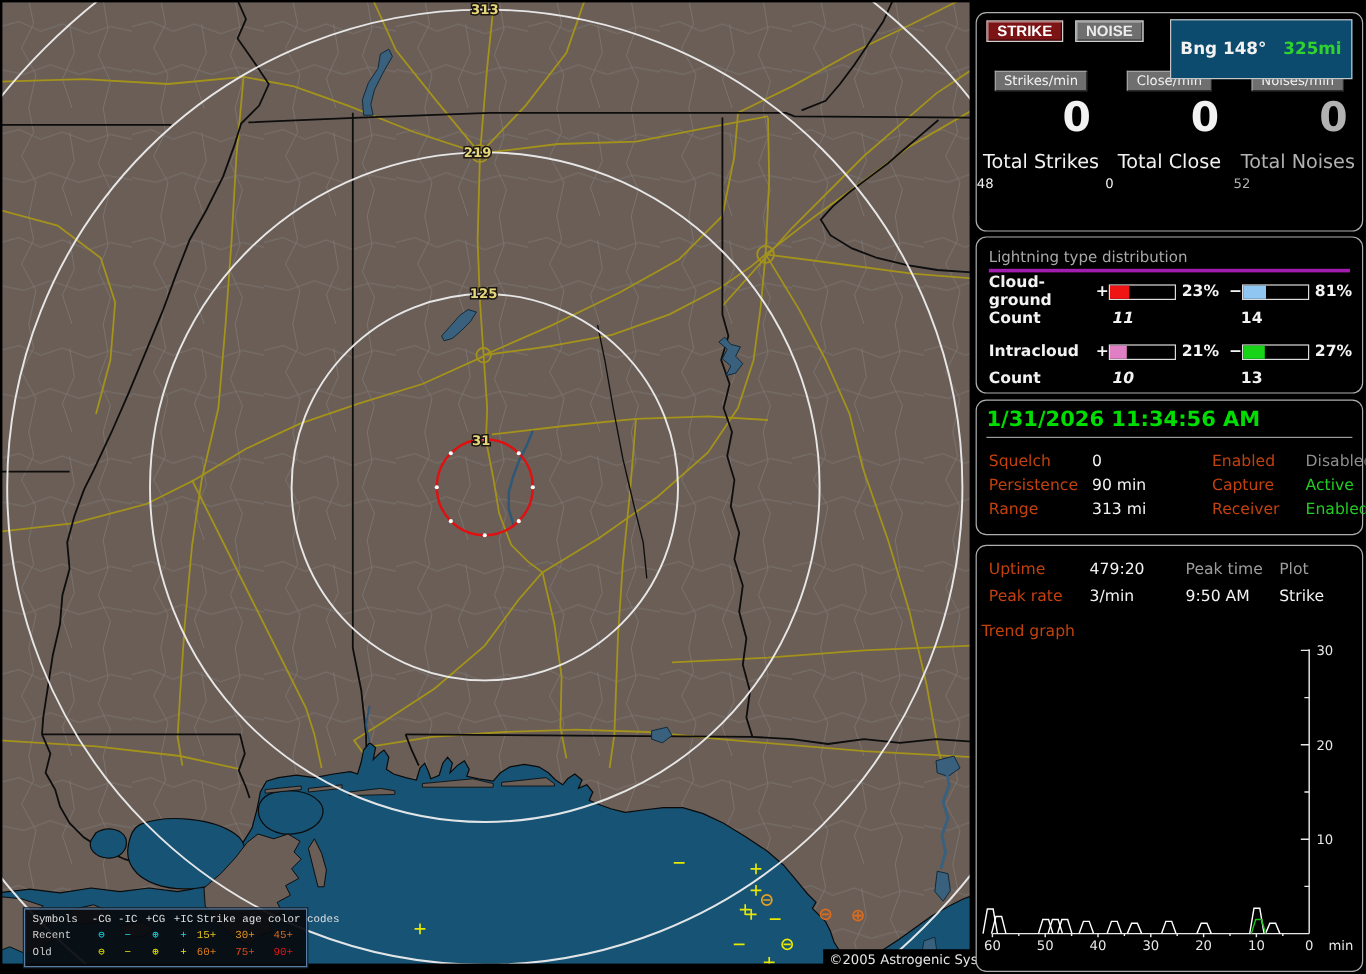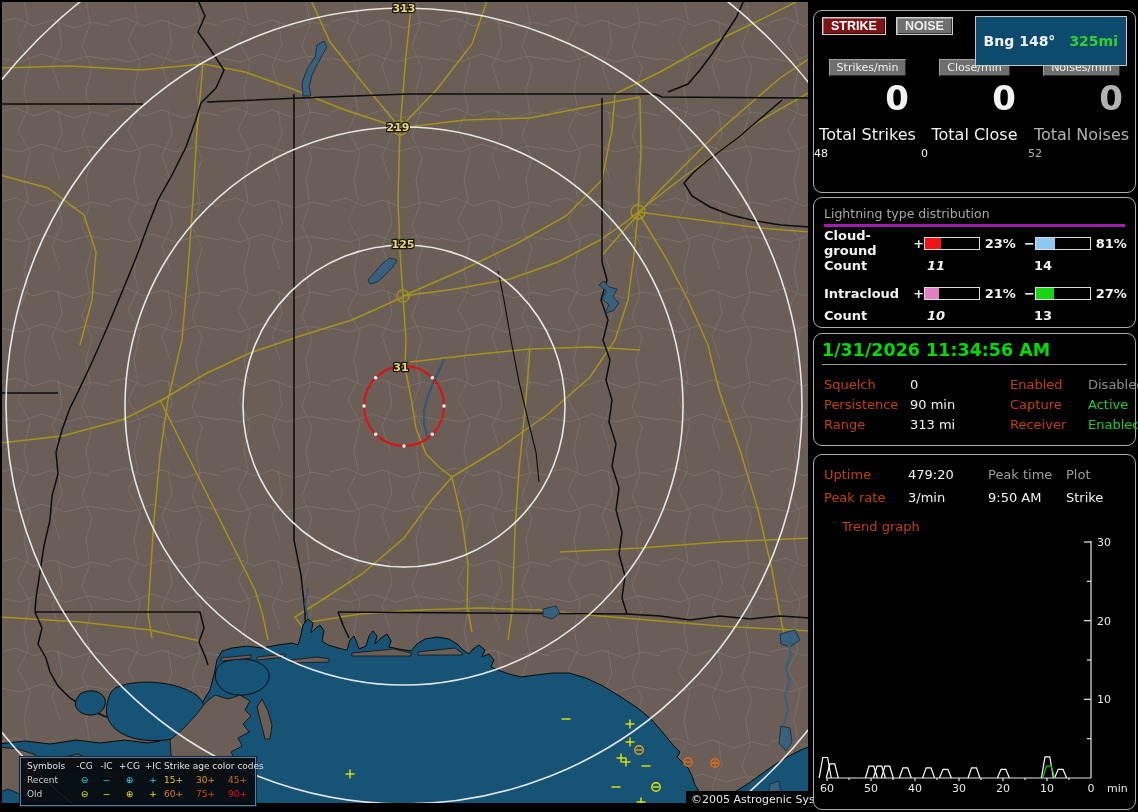--- a/index.html
+++ b/index.html
@@ -3,21 +3,21 @@
 <meta charset="utf-8">
 <style>
   html,body{margin:0;padding:0;background:#000;width:1138px;height:812px;overflow:hidden;
     font-family:"DejaVu Sans","Liberation Sans",sans-serif;}
   #stage{position:relative;width:1138px;height:812px;background:#000;}
   #map-wrap{position:absolute;left:0;top:0;width:810px;height:812px;}
   #map-svg{display:block}
   
   #legend{position:absolute;left:20px;top:757px;width:234px;height:47px;background:rgba(8,10,14,.93);
     border:1px solid #5a7da3;box-shadow:0 0 0 1px #16222e;font-size:9px;color:#e0e0e0;}
-  .lg-grid{display:grid;grid-template-columns:46px 23px 21px 25px 22px 32px 32px 30px;line-height:14px;padding:1px 0 0 6px;}
+  .lg-grid{display:grid;grid-template-columns:46px 23px 21px 25px 22px 32px 32px 30px;line-height:14px;padding:1px 0 0 6px;font-family:Liberation Mono, monospace;}
   .lg-grid span{white-space:nowrap}
   .lg-age-title{grid-column:6/9;}
   .lg-sym{text-align:center}
   
   #panel{position:absolute;left:812px;top:0;width:326px;height:812px;color:#f2f2f2;font-size:13px;}
   .pbox{position:absolute;left:1px;width:321px;border:1px solid #aeaeae;border-radius:9px;background:#000;}
   #box1{top:10px;height:181px}
   #box2{top:197px;height:129px}
   #box3{top:333px;height:111px}
   #box4{top:454px;height:354px}
@@ -47,21 +47,21 @@
   .count-row{display:flex;margin:6px 0 0 10px;font-weight:bold;font-size:13px;}
   .count-row .c0{width:103px;}
   .count-row .c1{width:107px;font-style:italic;}
   
   #datetime{color:#00dd00;font-weight:bold;font-size:17.5px;margin:6px 8px 0 8px;border-bottom:1px solid #9a9a9a;padding-bottom:4px;white-space:nowrap}
   .status-grid{display:grid;grid-template-columns:86px 100px 78px auto;margin:10px 0 0 10px;line-height:20px;}
   .lab{color:#c2410c}
   
   .stats-grid{display:grid;grid-template-columns:84px 80px 78px auto;margin:8px 0 0 10px;line-height:23px;}
   .lab2{color:#9d9d9d}
-  .trend-grid{display:grid;grid-template-columns:96px auto;margin:8px 0 0 28px;line-height:20px;}
+  .trend-grid{display:grid;grid-template-columns:96px auto;margin:8px 0 0 4px;line-height:20px;}
   #trend-svg{position:absolute;left:0;top:0;width:321px;height:352px;pointer-events:none}
   #copyright{position:absolute;left:686px;top:791px;background:#000;color:#e8e8e8;font-size:11px;padding:2px 5px;white-space:nowrap}
   #bottom-strip{position:absolute;left:0;top:803px;width:810px;height:9px;background:#000}
   text{font-family:"DejaVu Sans","Liberation Sans",sans-serif}
 </style>
 </head>
 <body>
 
 <div id="stage">
 

